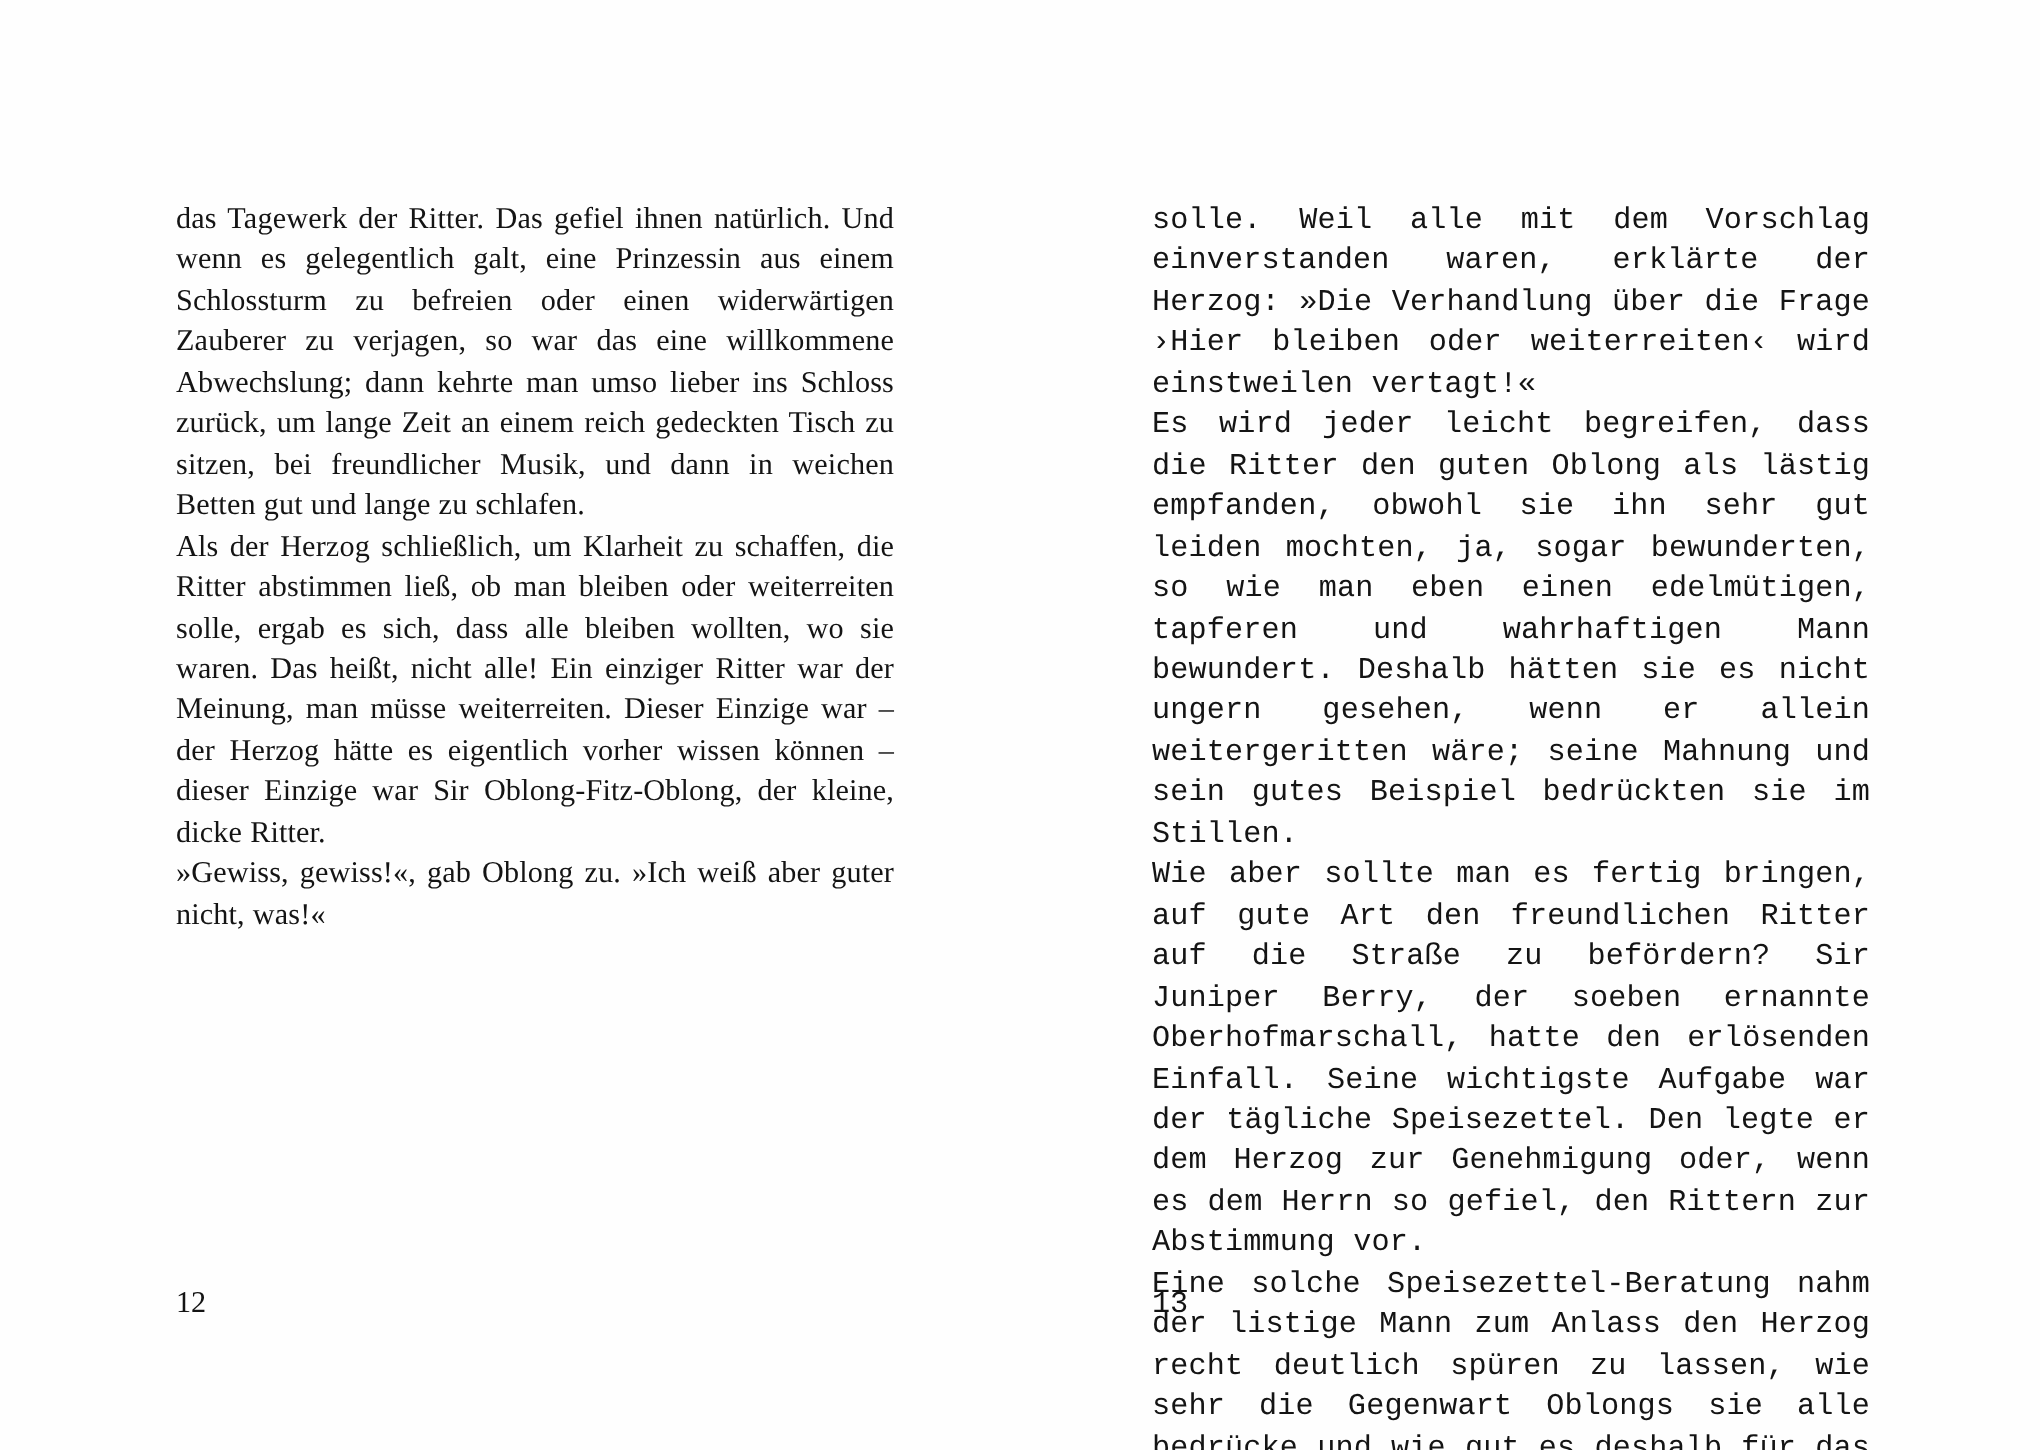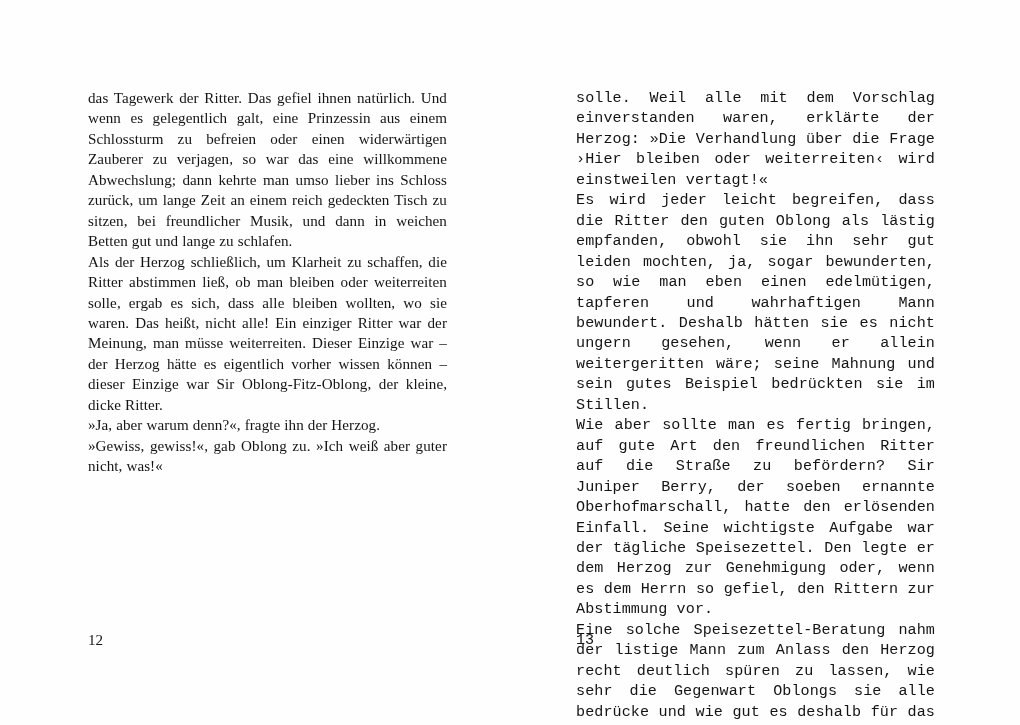--- a/index.html
+++ b/index.html
@@ -15,21 +15,21 @@
     overflow: hidden;
   }
   .spread {
     position: relative;
     width: 1020px;
     height: 725px;
     background: #fefefe;
   }
   .page {
     position: absolute;
-    top: 0;
+    top: 12px;
     height: 536px;
     width: 510px;
   }
   .page-left  { left: 0; }
   .page-right { left: 510px; font-family: Liberation Mono, monospace; }
 
   .textblock {
     position: absolute;
     top: 88px;
     width: 359px;
@@ -67,21 +67,20 @@
 </style>
 </head>
 <body>
 
 <div class="spread">
 
   <div class="page page-left">
     <div class="textblock">
       <p>das Tagewerk der Ritter. Das gefiel ihnen natürlich. Und wenn es gelegentlich galt, eine Prinzessin aus einem Schlossturm zu befreien oder einen widerwärtigen Zauberer zu verjagen, so war das eine willkommene Abwechslung; dann kehrte man umso lieber ins Schloss zurück, um lange Zeit an einem reich gedeckten Tisch zu sitzen, bei freundlicher Musik, und dann in weichen Betten gut und lange zu schlafen.</p>
       <p>Als der Herzog schließlich, um Klarheit zu schaffen, die Ritter abstimmen ließ, ob man bleiben oder weiterreiten solle, ergab es sich, dass alle bleiben wollten, wo sie waren. Das heißt, nicht alle! Ein einziger Ritter war der Meinung, man müsse weiterreiten. Dieser Einzige war – der Herzog hätte es eigentlich vorher wissen können – dieser Einzige war Sir Oblong-Fitz-Oblong, der kleine, dicke Ritter.</p>
-      <p>»Ja, aber warum denn?«, fragte ihn der Herzog.</p>
       <p>»Gewiss, gewiss!«, gab Oblong zu. »Ich weiß aber guter nicht, was!«</p>
     </div>
     <div class="folio">12</div>
   </div>
 
   <div class="page page-right">
     <div class="textblock">
       <p>solle. Weil alle mit dem Vorschlag einverstanden waren, erklärte der Herzog: »Die Verhandlung über die Frage ›Hier bleiben oder weiterreiten‹ wird einstweilen vertagt!«</p>
       <p>Es wird jeder leicht begreifen, dass die Ritter den guten Oblong als lästig empfanden, obwohl sie ihn sehr gut leiden mochten, ja, sogar bewunderten, so wie man eben einen edelmütigen, tapferen und wahrhaftigen Mann bewundert. Deshalb hätten sie es nicht ungern gesehen, wenn er allein weitergeritten wäre; seine Mahnung und sein gutes Beispiel bedrückten sie im Stillen.</p>
       <p>Wie aber sollte man es fertig bringen, auf gute Art den freundlichen Ritter auf die Straße zu befördern? Sir Juniper Berry, der soeben ernannte Oberhofmarschall, hatte den erlösenden Einfall. Seine wichtigste Aufgabe war der tägliche Speisezettel. Den legte er dem Herzog zur Genehmigung oder, wenn es dem Herrn so gefiel, den Rittern zur Abstimmung vor.</p>

